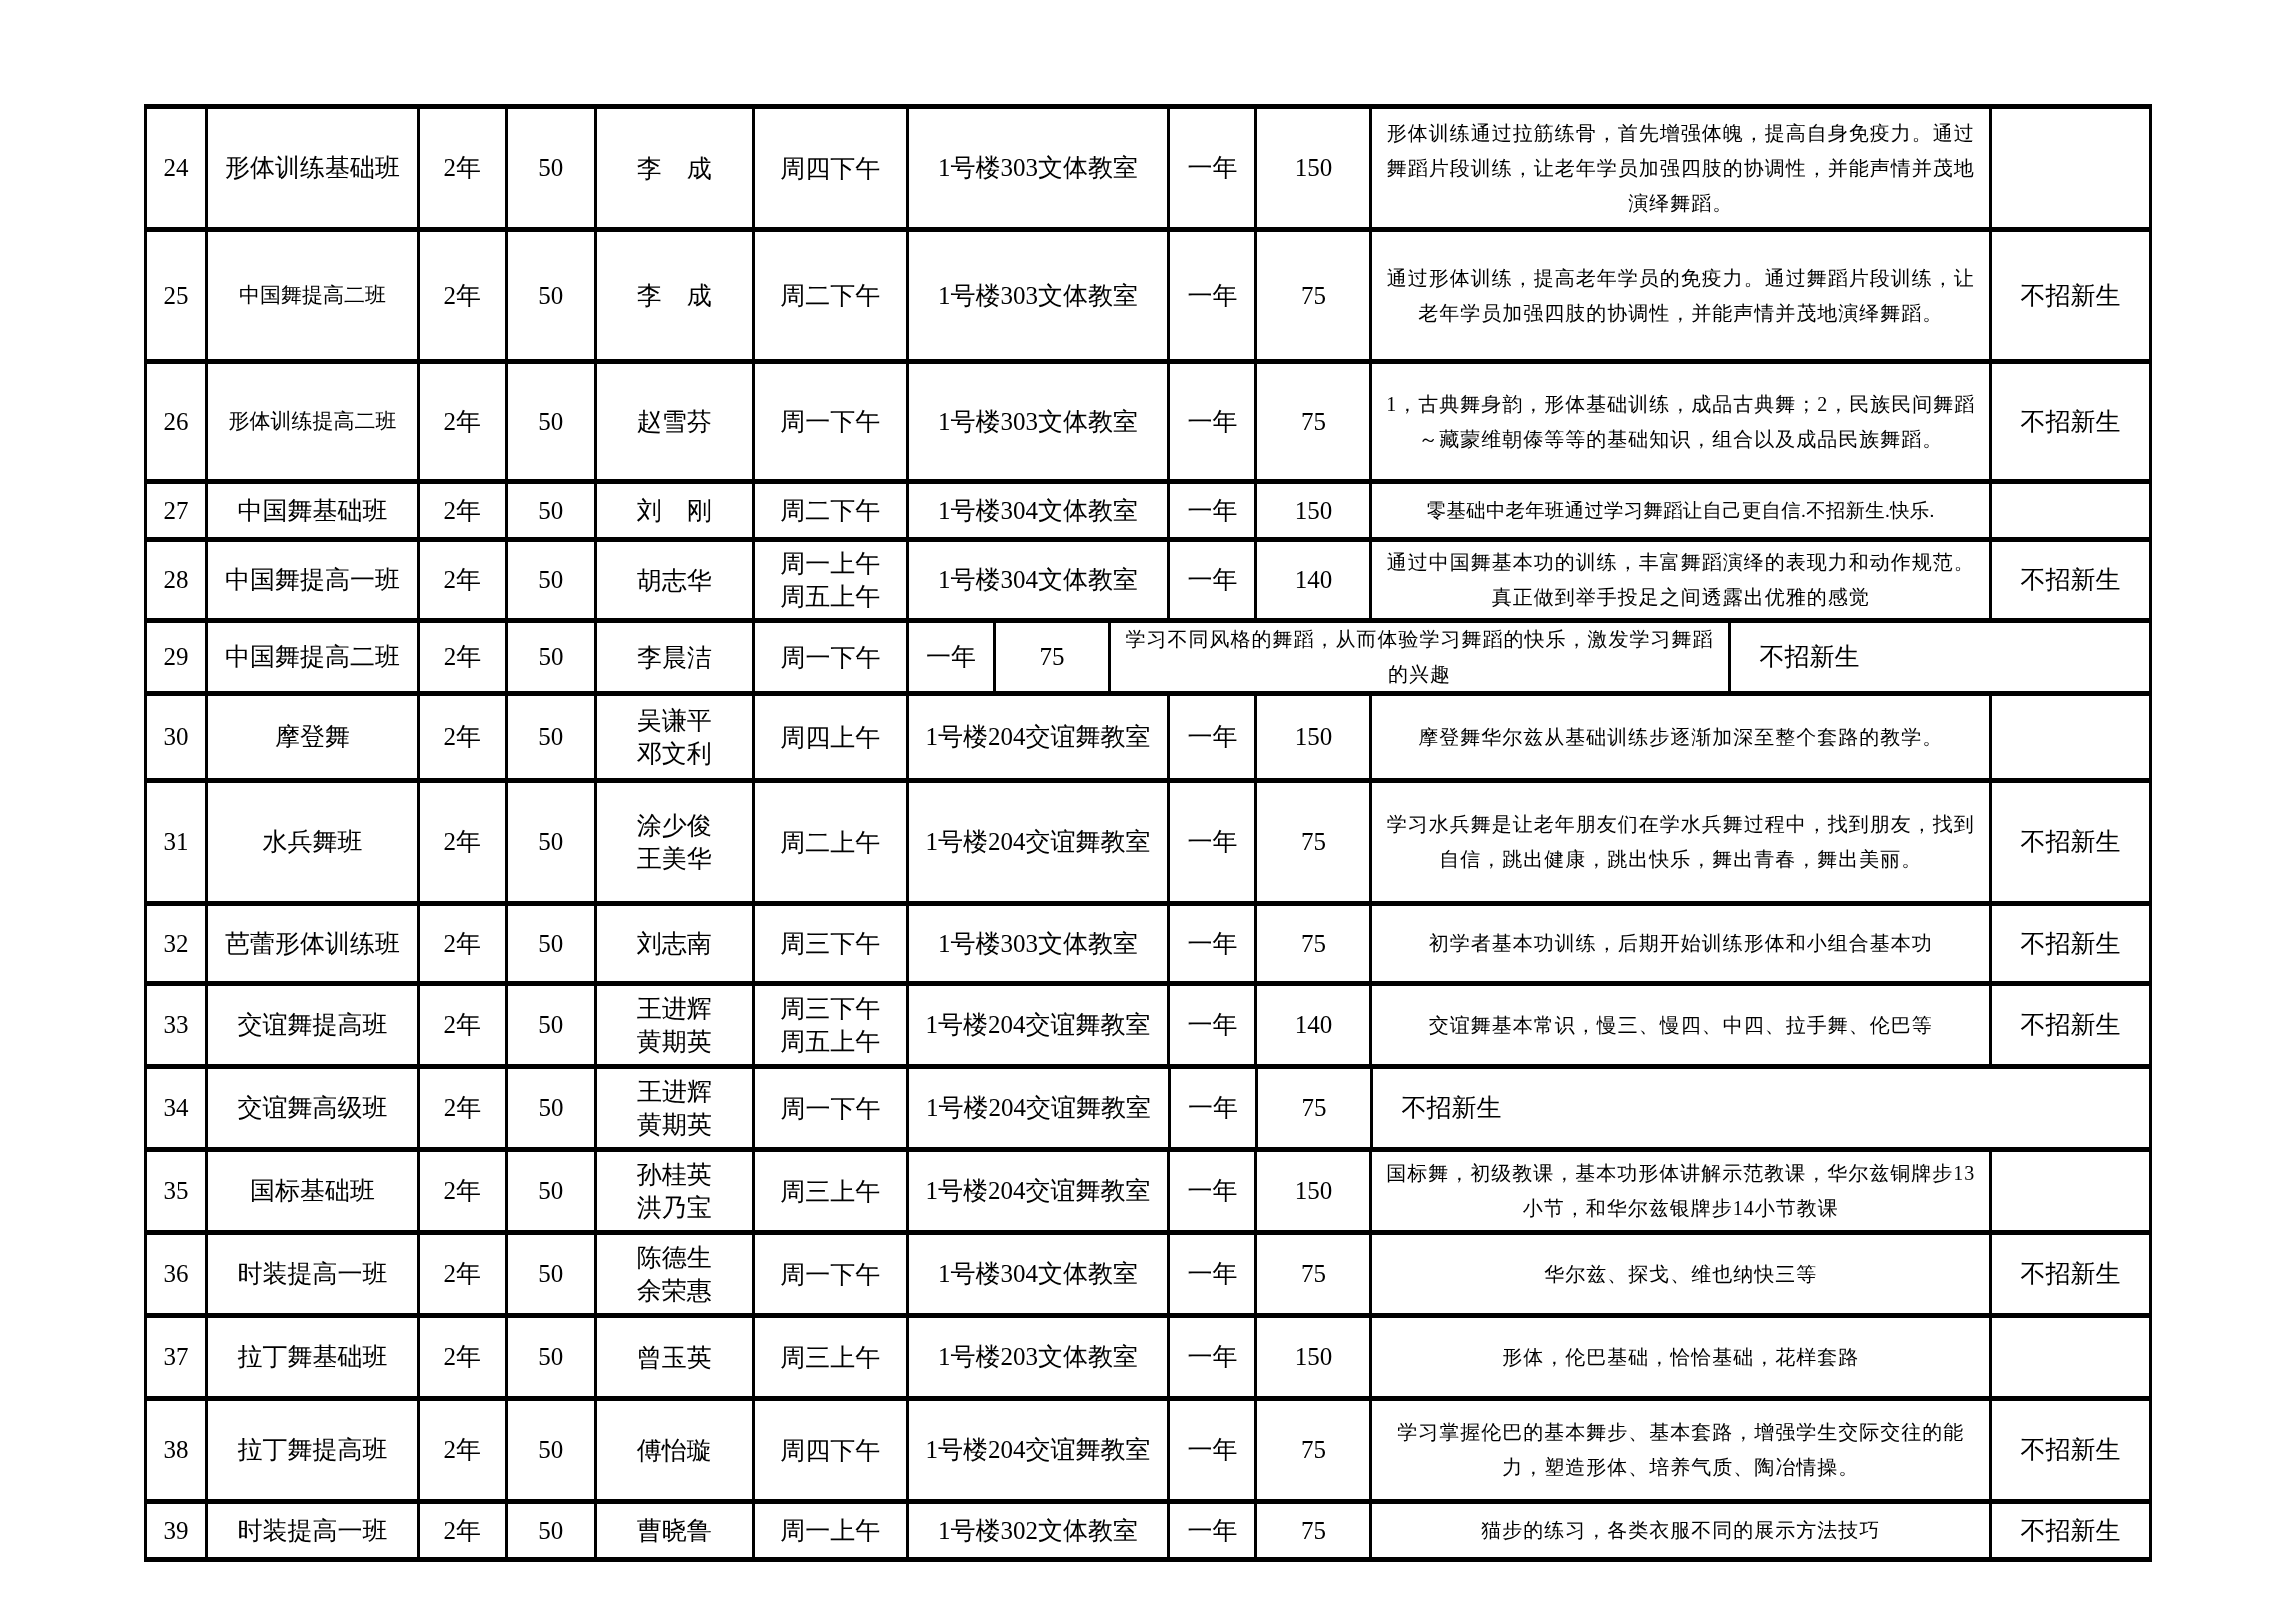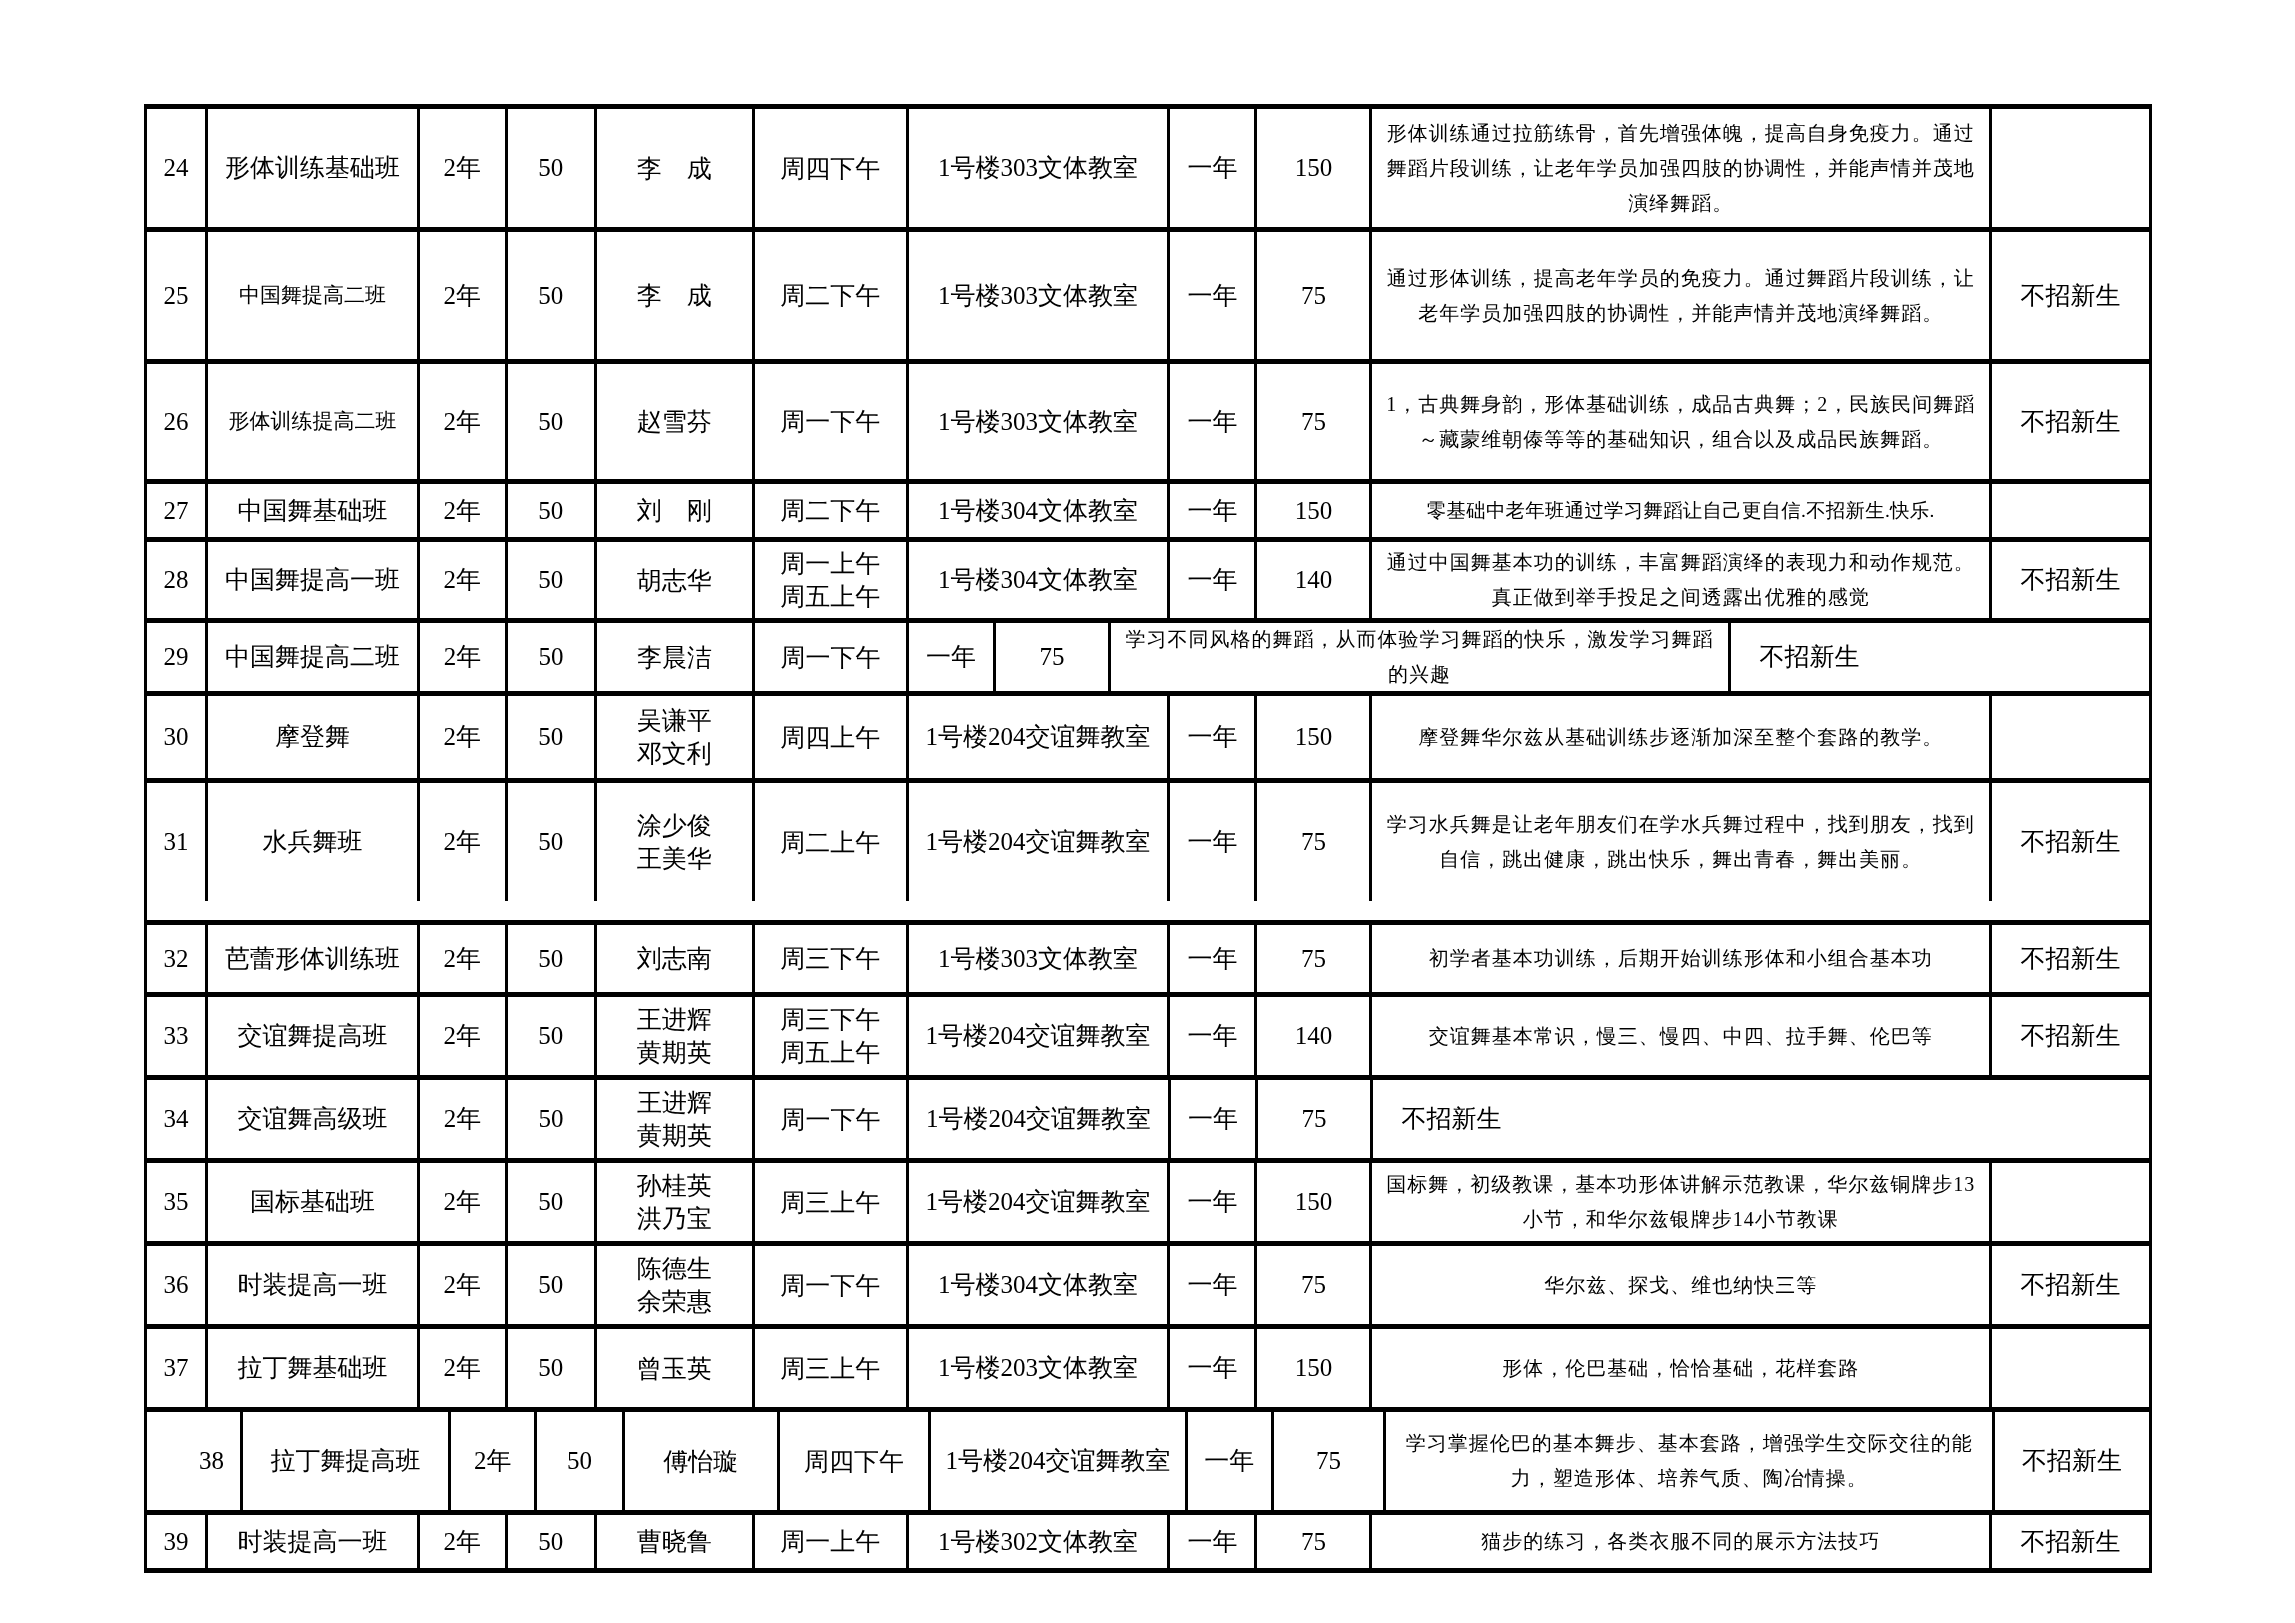--- a/index.html
+++ b/index.html
@@ -197,21 +197,21 @@
       </div>
       <div class="cell c5">
         <div class="line">周二上午</div>
       </div>
       <div class="cell c6">1号楼204交谊舞教室</div>
       <div class="cell c7">一年</div>
       <div class="cell c8">75</div>
       <div class="cell c9 desc">学习水兵舞是让老年朋友们在学水兵舞过程中，找到朋友，找到自信，跳出健康，跳出快乐，舞出青春，舞出美丽。</div>
       <div class="cell c10">不招新生</div>
     </div>
-    <div class="row" style="height: 72px; margin-top: 19px;">
+    <div class="row" style="height: 80px;">
       <div class="cell c0">32</div>
       <div class="cell c1">芭蕾形体训练班</div>
       <div class="cell c2">2年</div>
       <div class="cell c3">50</div>
       <div class="cell c4">
         <div class="line">刘志南</div>
       </div>
       <div class="cell c5">
         <div class="line">周三下午</div>
       </div>
@@ -303,21 +303,21 @@
       </div>
       <div class="cell c5">
         <div class="line">周三上午</div>
       </div>
       <div class="cell c6">1号楼203文体教室</div>
       <div class="cell c7">一年</div>
       <div class="cell c8">150</div>
       <div class="cell c9 desc">形体，伦巴基础，恰恰基础，花样套路</div>
       <div class="cell c10"></div>
     </div>
-    <div class="row" style="height: 103px; padding-left: 36px;">
+    <div class="row" style="height: 103px;">
       <div class="cell c0">38</div>
       <div class="cell c1">拉丁舞提高班</div>
       <div class="cell c2">2年</div>
       <div class="cell c3">50</div>
       <div class="cell c4">
         <div class="line">傅怡璇</div>
       </div>
       <div class="cell c5">
         <div class="line">周四下午</div>
       </div>

